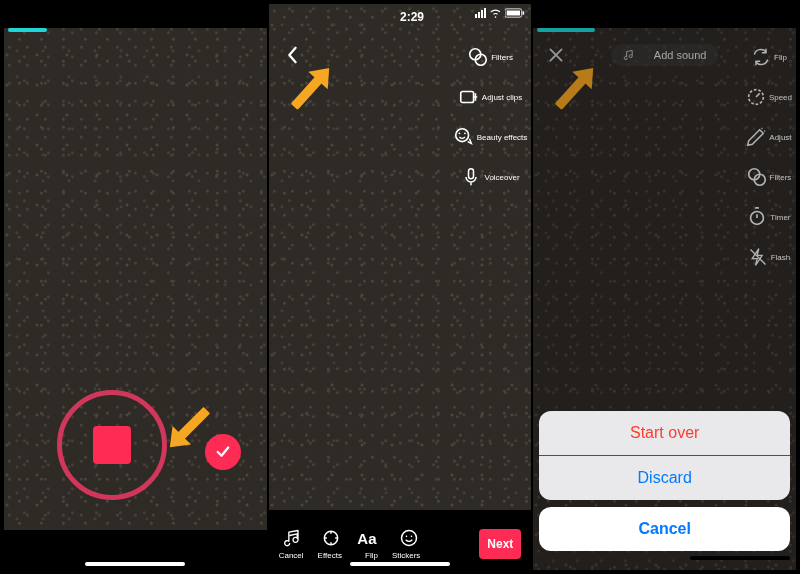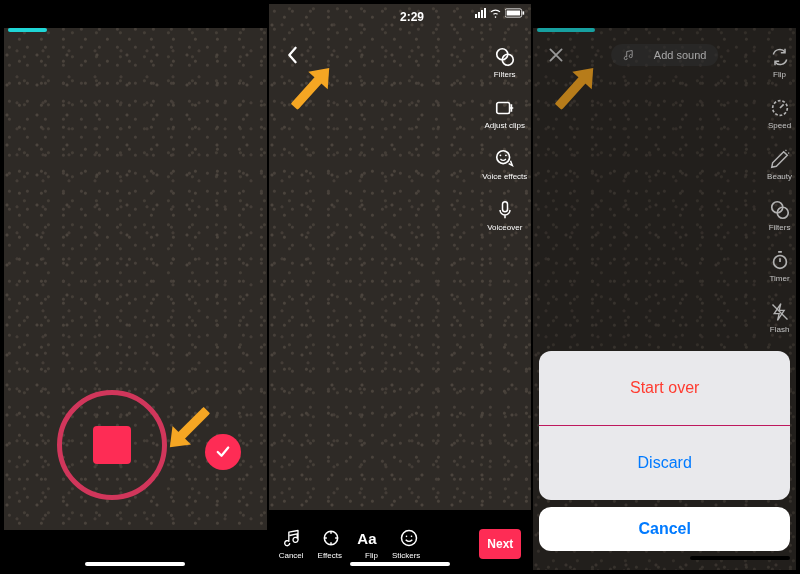--- a/index.html
+++ b/index.html
@@ -62,21 +62,21 @@
   .sig span { width:2px; background:#fff; display:block; }
   .sig span:nth-child(1){height:4px;} .sig span:nth-child(2){height:6px;}
   .sig span:nth-child(3){height:8px;} .sig span:nth-child(4){height:10px;}
 
   
   .side-tools {
     position:absolute; top:42px; right:4px;
     display:flex; flex-direction:column; gap:18px;
     align-items:center;
   }
-  .tool { display:flex; flex-direction:column; align-items:center; gap:2px;
+  .tool { display:flex; flex-direction:row; align-items:center; gap:2px;
           color:#fff; font-size:8px; }
   .tool .ic { width:22px; height:22px; display:flex;
               align-items:center; justify-content:center; }
 
   
   .bottom-tools {
     position:absolute; bottom:10px; left:10px; right:10px;
     display:flex; align-items:center; gap:14px;
   }
   .bt { display:flex; flex-direction:column; align-items:flex-end; gap:2px;
@@ -122,21 +122,21 @@
 
   
   .sheet {
     position:absolute; bottom:6px; left:6px; right:6px;
     display:flex; flex-direction:column; gap:7px;
   }
   .sheet-group {
     background:#e9e9ec; border-radius:12px; overflow:hidden;
   }
   .sheet-row {
-    text-align:center; padding:28px 0; font-size:16px;
+    text-align:center; padding:13px 0; font-size:16px;
   }
   .sheet-row + .sheet-row { border-top:1px solid #be185d; }
   .sheet-cancel {
     background:#fff; border-radius:12px; text-align:center;
     padding:13px 0; font-size:16px; font-weight:600;
   }
 
   
   .home-ind {
     position:absolute; bottom:4px; left:50%; transform:translateX(-50%);
@@ -234,21 +234,21 @@
       <div class="tool">
         <div class="ic">
             <svg width="22" height="22" viewBox="0 0 24 24">
               <circle cx="10" cy="10" r="7" stroke="#fff" stroke-width="1.8" fill="none"></circle>
               <circle cx="7" cy="8" r="1" fill="#fff"></circle>
               <circle cx="13" cy="8" r="1" fill="#fff"></circle>
               <path d="M7 12q3 3 6 0" stroke="#fff" stroke-width="1.5" fill="none"></path>
               <path d="M16 17l4 2-2-5" stroke="#fff" stroke-width="1.6" fill="none"></path>
             </svg>
           </div>
-        <span>Voice effects</span>
+        <span>Beauty effects</span>
       </div>
       <div class="tool">
         <div class="ic">
             <svg width="20" height="22" viewBox="0 0 24 24">
               <rect x="9" y="2" width="6" height="12" rx="3" stroke="#fff" stroke-width="1.8" fill="none"></rect>
               <path d="M6 12a6 6 0 0012 0M12 18v4" stroke="#fff" stroke-width="1.8" fill="none"></path>
             </svg>
           </div>
         <span>Voiceover</span>
       </div>
@@ -336,21 +336,21 @@
           </div>
         <span>Speed</span>
       </div>
       <div class="tool">
         <div class="ic">
             <svg width="22" height="22" viewBox="0 0 24 24">
               <path d="M4 16l12-12 4 4-12 12-5 1z" stroke="#eee" stroke-width="1.6" fill="none"></path>
               <path d="M18 2l1 1m2 2l1 1" stroke="#eee" stroke-width="1.4"></path>
             </svg>
           </div>
-        <span>Beauty</span>
+        <span>Adjust</span>
       </div>
       <div class="tool">
         <div class="ic">
             <svg width="22" height="22" viewBox="0 0 24 24">
               <circle cx="9" cy="9" r="6" stroke="#eee" stroke-width="1.8" fill="none"></circle>
               <circle cx="15" cy="15" r="6" stroke="#eee" stroke-width="1.8" fill="none"></circle>
             </svg>
           </div>
         <span>Filters</span>
       </div>

